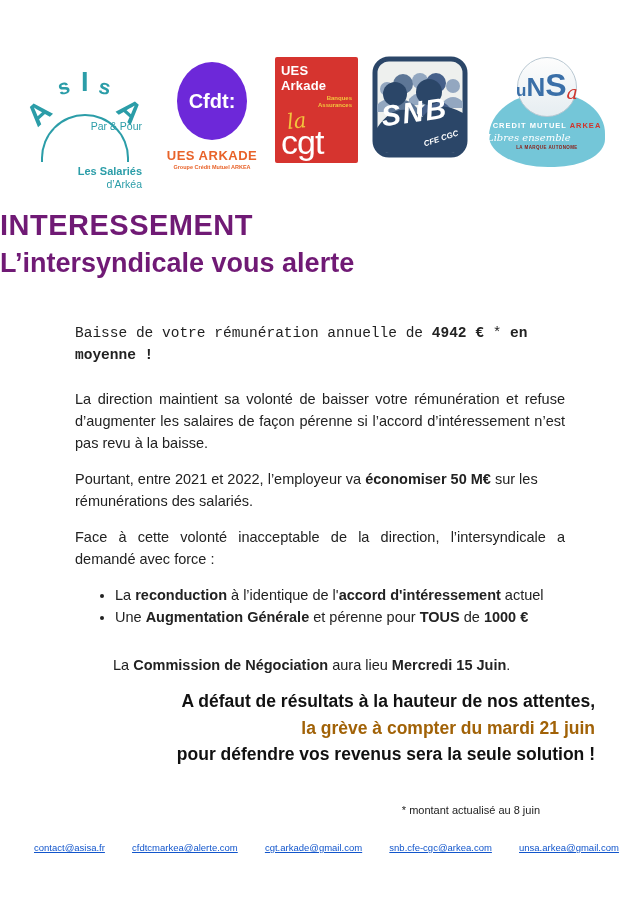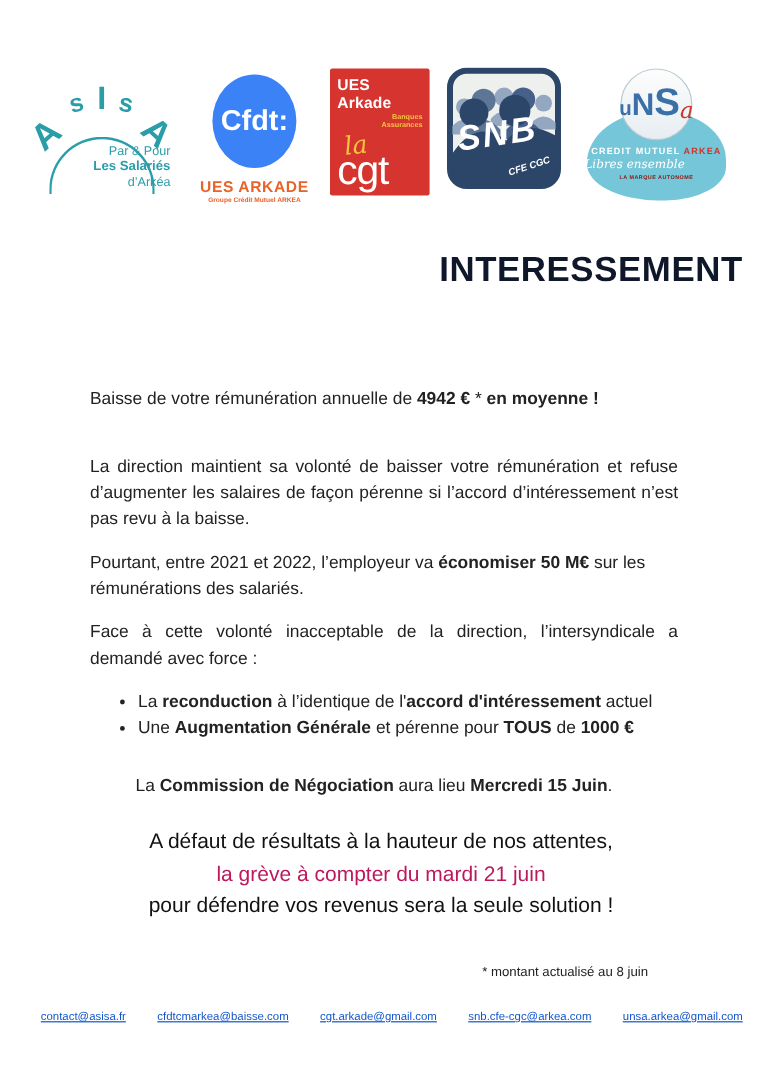--- a/index.html
+++ b/index.html
@@ -18,26 +18,26 @@
   .a-letter { position:absolute; font-weight:bold; color:#2B9DA8; }
   .a-l1 { left:0;    top:26px; font-size:30px; transform:rotate(-42deg); }
   .a-l2 { left:30px; top:5px;  font-size:21px; transform:rotate(-14deg); }
   .a-l3 { left:53px; top:-3px; font-size:27px; }
   .a-l4 { left:71px; top:5px;  font-size:21px; transform:rotate(10deg); }
   .a-l5 { right:1px; top:24px; font-size:30px; transform:rotate(42deg); }
   .a-arc { position:absolute; left:13px; top:44px; width:88px; height:48px;
            border:2px solid #2B9DA8; border-bottom:none; border-radius:90px 90px 0 0; }
   .a-tag { position:absolute; left:0; right:0; top:50px; text-align:right;
            font-size:10.5px; line-height:13px; }
-  .a-tag .bold { font-weight:bold; font-size:11px; }
+  .a-tag .bold { font-weight:bold; font-size:11px;margin-top:32px; }
 
   
   .cfdt { left:158px; top:62px; width:108px; text-align:center; }
-  .c-circle { width:70px; height:78px; margin:0 auto; background:#3b82f6; border-radius:50%;
-              color:#fff; font-weight:bold; font-size:24px;
+  .c-circle { width:70px; height:78px; margin:0 auto; background:#6d28d9; border-radius:50%;
+              color:#fff; font-weight:bold; font-size:20px;
               display:flex; align-items:center; justify-content:center; }
   .c-org { margin-top:8px; color:#E8632A; font-weight:bold; font-size:13px; letter-spacing:0.5px; }
   .c-sub { color:#E8632A; font-weight:bold; font-size:5.5px; margin-top:1px; }
 
   
   .cgt { left:275px; top:57px; width:83px; height:106px; background:#D6342F;
          color:#fff; padding:6px 6px; border-radius:2px; }
   .g-head { font-size:13px; font-weight:bold; letter-spacing:0.2px; }
   .g-sect { text-align:right; color:#F2C53D; font-size:6px; font-weight:bold;
             line-height:7px; margin-top:2px; }
@@ -67,39 +67,39 @@
   .u-a { font-size:19px; color:#D0342C; font-style:italic; font-family:"DejaVu Serif",serif; margin-top:10px; }
   .u-org { position:absolute; top:64px; left:0; right:0; text-align:center; font-size:7.5px;
            letter-spacing:1px; color:#fff; font-weight:bold; }
   .u-org .arkea { color:#D0342C; }
   .u-slogan { position:absolute; top:75px; left:0; right:0; text-align:left; color:#fff;
               font-style:italic; font-size:10px; font-family:"DejaVu Serif",serif; }
   .u-sub { position:absolute; top:88px; left:0; right:0; text-align:center; color:#8B1A12;
            font-size:4.5px; font-weight:bold; letter-spacing:0.4px; }
 
   
-  .title { position:absolute; top:206px; left:0; right:16px; text-align:right; color:#0f172a; }
+  .title { position:absolute; top:206px; left:0; right:0; text-align:left; color:#701a75; }
   .title .t1 { font-size:29px; font-weight:bold; line-height:38px; letter-spacing:0.5px; }
   .title .t2 { font-size:27px; font-weight:bold; line-height:38px; }
 
   
   .content { position:absolute; top:322px; left:75px; width:490px;
              font-size:14.5px; line-height:22px; color:#222; }
   .content p { margin:0 0 14px 0; }
-  .content p.p1 { margin-bottom:34px; }
+  .content p.p1 { margin-bottom:22px;font-family:Liberation Mono, monospace; }
   .content p.just { text-align:justify; }
   .content b { font-weight:bold; }
   .content ul { margin:0 0 26px 0; padding-left:40px; list-style:disc; }
   .content li { line-height:22px; }
   .meeting { padding-left:38px; }
 
   
-  .alert { position:absolute; top:688px; left:40px; right:40px; text-align:center;
-           font-size:17.5px; font-weight:normal; line-height:26.5px; color:#111; }
-  .alert .red { color:#be185d; }
+  .alert { position:absolute; top:688px; left:40px; right:40px; text-align:right;
+           font-size:17.5px; font-weight:bold; line-height:26.5px; color:#111; }
+  .alert .red { color:#a16207; }
 
   
   .footnote { position:absolute; top:804px; left:75px; width:465px; text-align:right;
               font-size:11px; color:#222; }
   .emails { position:absolute; top:842px; left:14px; right:16px;
             display:flex; justify-content:space-between;margin-left:20px; }
   .emails a { font-size:9.5px; color:#1155CC; text-decoration:underline; }
 </style>
 </head>
 <body>
@@ -170,20 +170,21 @@
       <div class="u-org">
         <span>CREDIT MUTUEL </span><span class="arkea">ARKEA</span>
       </div>
       <div class="u-slogan">Libres ensemble</div>
       <div class="u-sub">LA MARQUE AUTONOME</div>
     </div>
   </div>
 
   <div class="title">
     <div class="t1">INTERESSEMENT</div>
+    <div class="t2">L’intersyndicale vous alerte</div>
   </div>
 
   <div class="content">
     <p class="p1"><span>Baisse de votre rémunération annuelle de </span><b>4942 € </b><span>* </span><b>en moyenne !</b></p>
 
     <p class="just">La direction maintient sa volonté de baisser votre rémunération et refuse d’augmenter les salaires de façon pérenne si l’accord d’intéressement n’est pas revu à la baisse.</p>
 
     <p><span>Pourtant, entre 2021 et 2022, l’employeur va </span><b>économiser 50 M€</b><span> sur les rémunérations des salariés.</span></p>
 
     <p class="just">Face à cette volonté inacceptable de la direction, l’intersyndicale a demandé avec force :</p>
@@ -199,19 +200,19 @@
   <div class="alert">
     <div>A défaut de résultats à la hauteur de nos attentes,</div>
     <div class="red">la grève à compter du mardi 21 juin</div>
     <div>pour défendre vos revenus sera la seule solution !</div>
   </div>
 
   <div class="footnote">* montant actualisé au 8 juin</div>
 
   <div class="emails">
     <a href="#">contact@asisa.fr</a>
-    <a href="#">cfdtcmarkea@baisse.com</a>
+    <a href="#">cfdtcmarkea@alerte.com</a>
     <a href="#">cgt.arkade@gmail.com</a>
     <a href="#">snb.cfe-cgc@arkea.com</a>
     <a href="#">unsa.arkea@gmail.com</a>
   </div>
 
 </div>
 
 </body></html>

